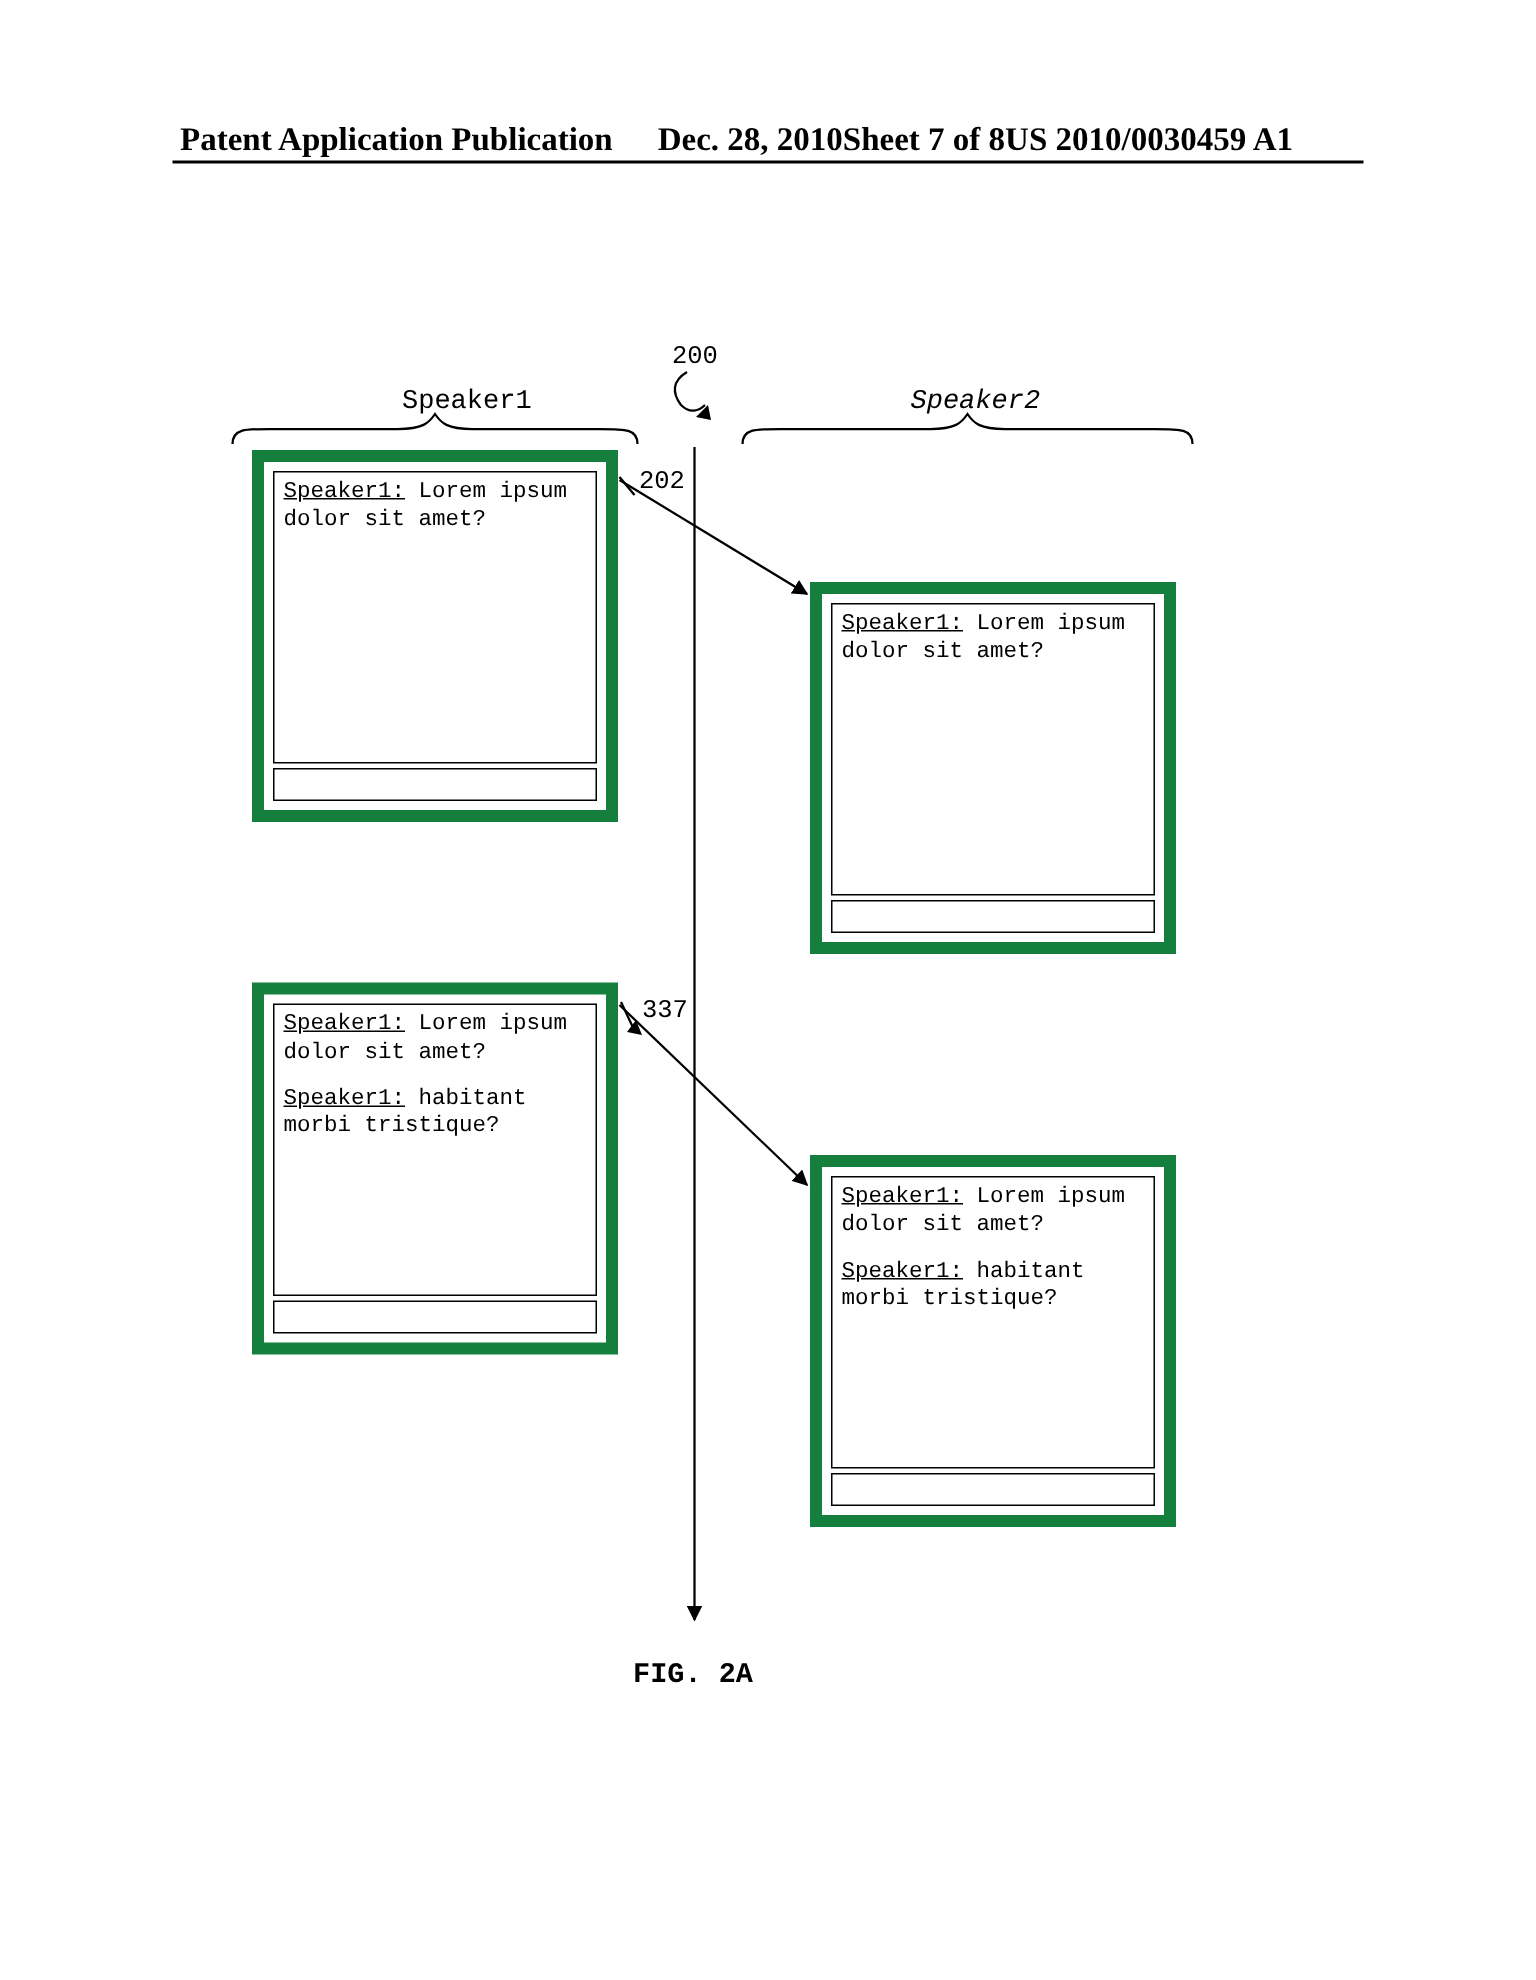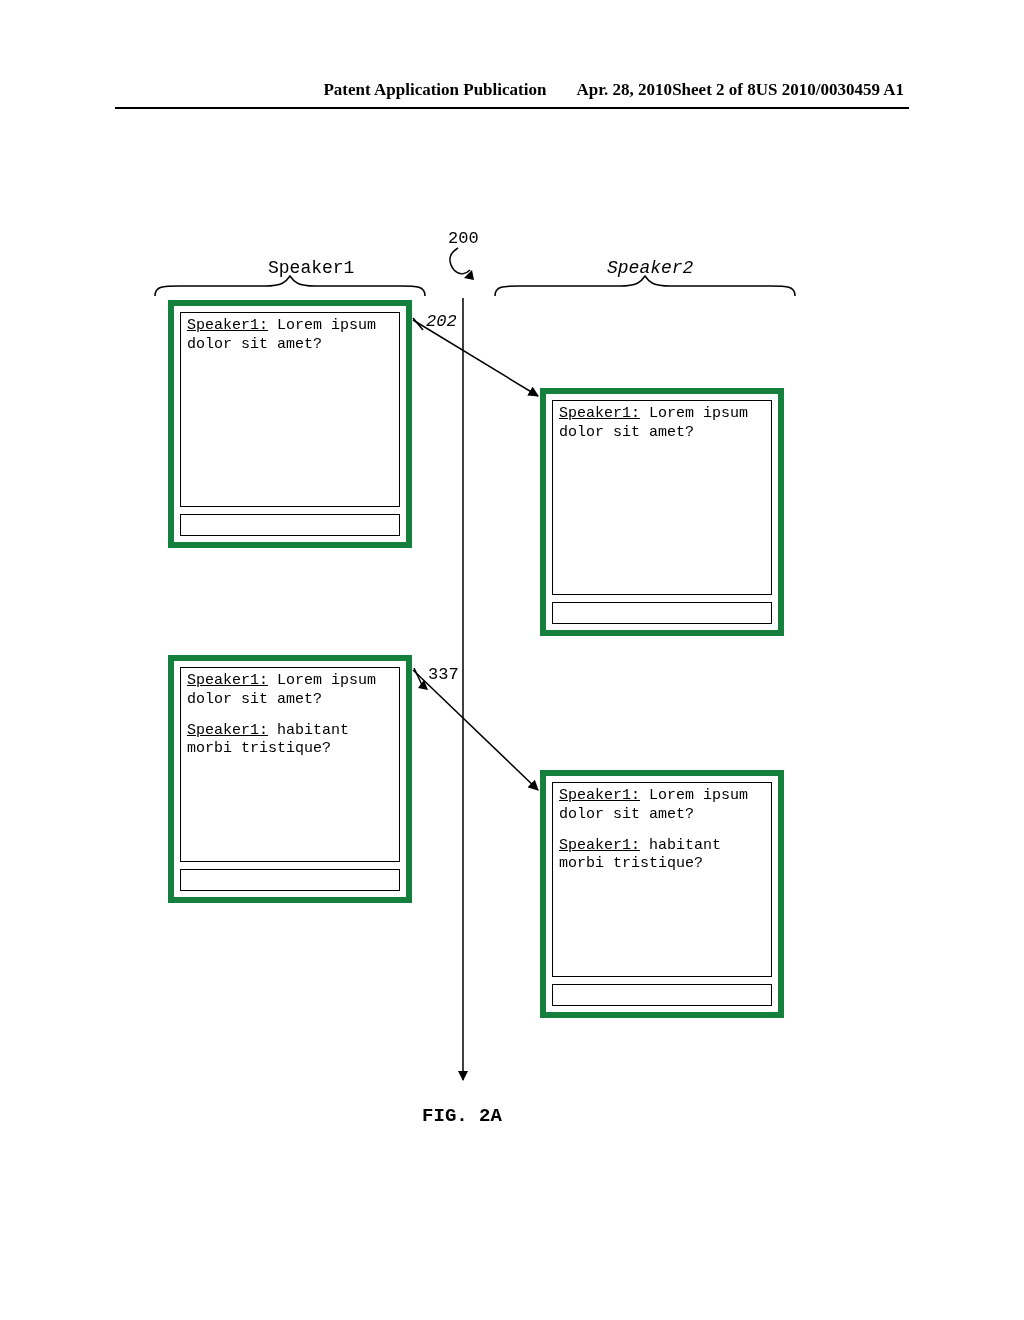--- a/index.html
+++ b/index.html
@@ -12,22 +12,22 @@
     font-family: "Times New Roman", serif;
     color: #000;
     position: relative;
   }
   .header {
     position: absolute;
     top: 80px;
     left: 120px;
     right: 120px;
     display: flex;
-    justify-content: flex-end;
-    font-size: 17px;
+    justify-content: flex-start;
+    font-size: 22px;
     font-weight: bold;
   }
   .header .pub-label { font-weight: bold; }
   .header .date { margin-left: 30px; }
   .header .sheet { }
   .header .code { }
   .hr {
     position: absolute;
     top: 107px;
     left: 115px;
@@ -51,38 +51,38 @@
   }
   .col-label.left { top: 258px; left: 240px; margin-left: 28px; }
   .col-label.right { top: 258px; left: 607px; font-style: italic; }
 
   .ref {
     position: absolute;
     font-family: "Courier New", monospace;
     font-size: 17px;
   }
   .ref.r200 { top: 229px; left: 448px; }
-  .ref.r202 { top: 312px; left: 426px; font-style: italic; }
+  .ref.r202 { top: 312px; left: 426px; }
   .ref.r204 { top: 665px; left: 428px; }
 
   .figcap {
     position: absolute;
     top: 1105px;
     left: 0;
     width: 924px;
     text-align: center;
     font-family: "Courier New", monospace;
     font-size: 19px;
     font-weight: bold;
   }
 
   
   .pane {
     position: absolute;
-    border: 6px solid #15803d;
+    border: 8px solid #15803d;
     background: #fff;
   }
   .pane .chat-area {
     position: absolute;
     left: 6px; top: 6px; right: 6px;
     border: 1.5px solid #000;
     padding: 4px 6px;
     font-family: "Courier New", monospace;
     font-size: 15px;
     line-height: 1.25;
@@ -111,22 +111,22 @@
     position: absolute;
     left: 0; top: 0; width: 1024px; height: 1320px;
     pointer-events: none;
   }
 </style>
 </head>
 <body>
 
 <div class="header">
   <span class="pub-label">Patent Application Publication</span>
-  <span class="date">Apr. 28, 2010</span>
-  <span class="sheet">Sheet 2 of 8</span>
+  <span class="date">Dec. 28, 2010</span>
+  <span class="sheet">Sheet 7 of 8</span>
   <span class="code">US 2010/0030459 A1</span>
 </div>
 <div class="hr"></div>
 
 <div class="diagram">
 
   <div class="col-label left">Speaker1</div>
   <div class="col-label right">Speaker2</div>
 
   <div class="ref r200">200</div>

